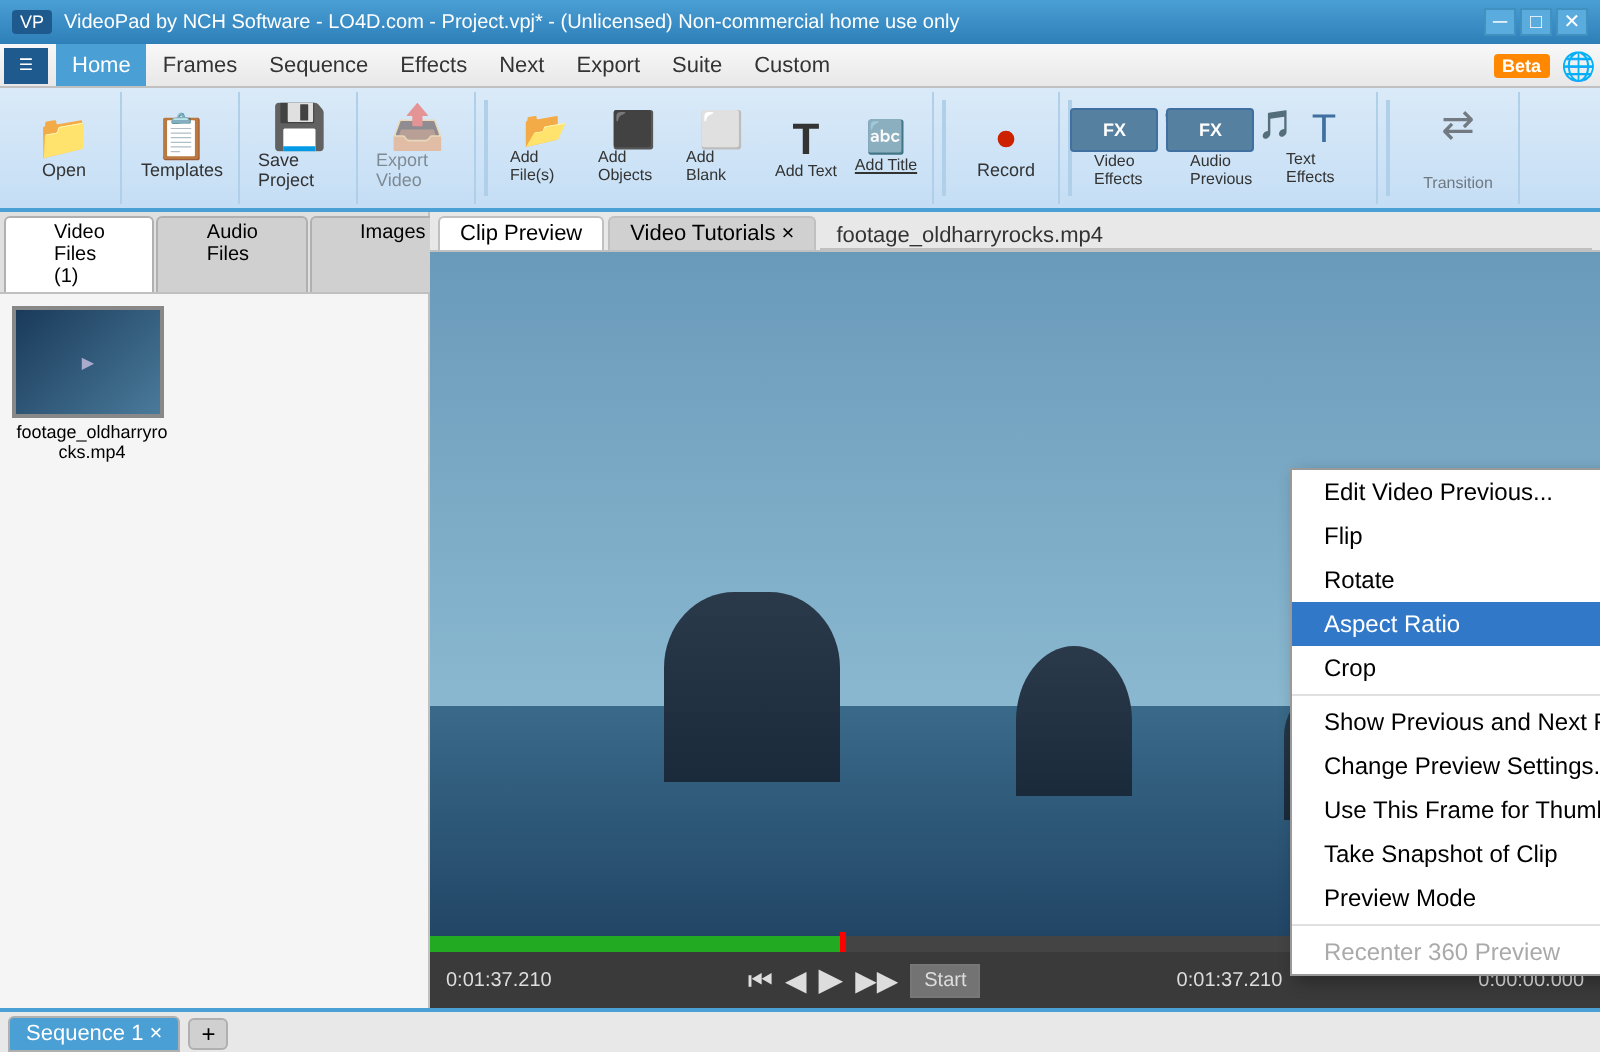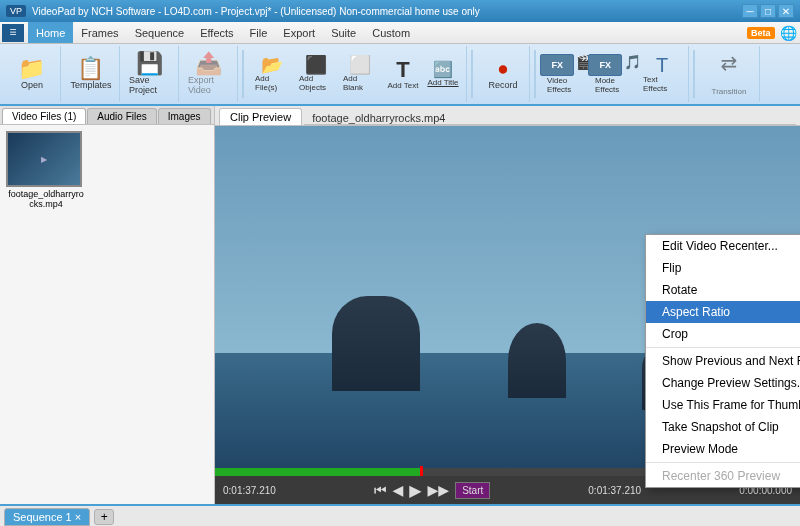--- a/index.html
+++ b/index.html
@@ -88,21 +88,21 @@
       display: flex;
       flex-direction: column;
     }
     #file-bins-tabs {
       display: flex;
       background: #e0e0e0;
       border-bottom: 1px solid #c0c0c0;
       padding: 2px 2px 0;
     }
     .bin-tab {
-      padding: 2px 9px;
+      padding: 2px 24px;
       background: #d0d0d0;
       border: 1px solid #b0b0b0;
       border-bottom: none;
       border-radius: 3px 3px 0 0;
       cursor: pointer;
       font-size: 10px;
       margin-right: 1px;
     }
     .bin-tab.active { background: white; }
     #file-list { flex: 1; overflow: auto; padding: 4px; }
@@ -196,21 +196,21 @@
       padding: 2px 8px;
       background: #d0d0d0;
       border: 1px solid #b0b0b0;
       border-radius: 3px 3px 0 0;
       font-size: 11px; cursor: pointer;
     }
     .seq-tab.active { background: #4a9fd4; color: white; }
 
     .record-icon { color: #cc2200; font-size: 18px; }
     .fx-box {
-      width: 34px; height: 22px; background: #5580a0; border: 1px solid #4070a0;
+      width: 44px; height: 22px; background: #5580a0; border: 1px solid #4070a0;
       display: flex; align-items: center; justify-content: center; font-size: 9px;
       color: white; font-weight: bold; border-radius: 2px;
     }
 
     .beta-badge {
       background: #ff8800;
       color: white;
       padding: 1px 4px;
       border-radius: 2px;
       font-size: 9px;
@@ -231,21 +231,21 @@
     <span>✕</span>
   </div>
 </div>
 
 <div id="menu-bar">
   <div class="menu-logo">☰</div>
   <div class="menu-item active">Home</div>
   <div class="menu-item">Frames</div>
   <div class="menu-item">Sequence</div>
   <div class="menu-item">Effects</div>
-  <div class="menu-item">File</div>
+  <div class="menu-item">Next</div>
   <div class="menu-item">Export</div>
   <div class="menu-item">Suite</div>
   <div class="menu-item">Custom</div>
   <div style="flex:1;"></div>
   <span class="beta-badge">Beta</span>
   <span style="font-size:14px;margin-left:6px;">🌐</span>
 </div>
 
 <div id="ribbon">
 
@@ -319,21 +319,21 @@
           <div class="fx-box">FX</div>
           <div style="font-size:14px;color:#4070a0;">🎬</div>
         </div>
         <span style="font-size:8px;">Video Effects</span>
       </div>
       <div class="ribbon-btn" style="width:46px;">
         <div style="display:flex;gap:2px;">
           <div class="fx-box">FX</div>
           <div style="font-size:14px;color:#4070a0;">🎵</div>
         </div>
-        <span style="font-size:8px;">Mode Effects</span>
+        <span style="font-size:8px;">Audio Previous</span>
       </div>
       <div class="ribbon-btn" style="width:44px;">
         <span class="icon" style="font-size:20px;color:#4070a0;">T</span>
         <span style="font-size:8px;">Text Effects</span>
       </div>
     </div>
   </div>
 
   <div style="width:2px;background:#b0cfe8;margin:4px 2px;"></div>
 
@@ -359,20 +359,21 @@
           <span style="font-size:8px;color:#aac;">▶</span>
         </div>
         <div class="file-name">footage_oldharryrocks.mp4</div>
       </div>
     </div>
   </div>
 
   <div id="center-panel">
     <div id="preview-tab-bar">
       <div class="preview-tab active">Clip Preview</div>
+      <div class="preview-tab">Video Tutorials ×</div>
       <div style="flex:1;background:#e8e8e8;border-bottom:1px solid #c0c0c0;display:flex;align-items:center;padding:0 8px;">
         <span style="font-size:11px;color:#333;">footage_oldharryrocks.mp4</span>
       </div>
     </div>
 
     <div id="preview-area">
 
       <div id="preview-video" style="position:absolute;top:0;left:0;right:0;bottom:0;">
 
         <div style="position:absolute;top:0;left:0;right:0;height:60%;background:linear-gradient(to bottom,#6a9aba,#8ab8d0);"></div>
@@ -387,29 +388,29 @@
         <div style="width:35%;height:100%;background:#22aa22;"></div>
         <div style="position:absolute;left:35%;top:-2px;width:3px;height:12px;background:red;"></div>
       </div>
       <div style="position:absolute;bottom:0;left:0;right:0;height:28px;background:#3a3a3a;display:flex;align-items:center;justify-content:space-between;padding:0 8px;">
         <span style="color:#ddd;font-size:10px;">0:01:37.210</span>
         <div style="display:flex;gap:6px;align-items:center;">
           <button style="background:none;border:none;color:#ddd;cursor:pointer;font-size:14px;">⏮</button>
           <button style="background:none;border:none;color:#ddd;cursor:pointer;font-size:14px;">◀</button>
           <button style="background:none;border:none;color:#ddd;cursor:pointer;font-size:16px;">▶</button>
           <button style="background:none;border:none;color:#ddd;cursor:pointer;font-size:14px;">▶▶</button>
-          <button style="background:#701a75;border:1px solid #777;color:#ddd;cursor:pointer;font-size:10px;padding:2px 6px;">Start</button>
+          <button style="background:#737373;border:1px solid #777;color:#ddd;cursor:pointer;font-size:10px;padding:2px 6px;">Start</button>
         </div>
         <span style="color:#ddd;font-size:10px;">0:01:37.210</span>
         <span style="color:#ddd;font-size:10px;">0:00:00.000</span>
       </div>
 
       <div id="context-menu">
         <div class="ctx-item">
-          <span>Edit Video Recenter...</span>
+          <span>Edit Video Previous...</span>
 
         </div>
         <div class="ctx-item">
           <span>Flip</span>
 
         </div>
         <div class="ctx-item">
           <span>Rotate</span>
 
         </div>

